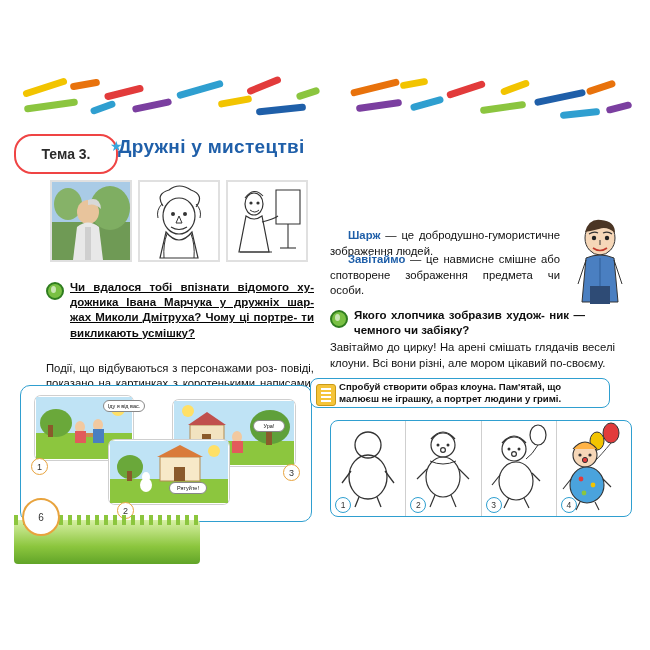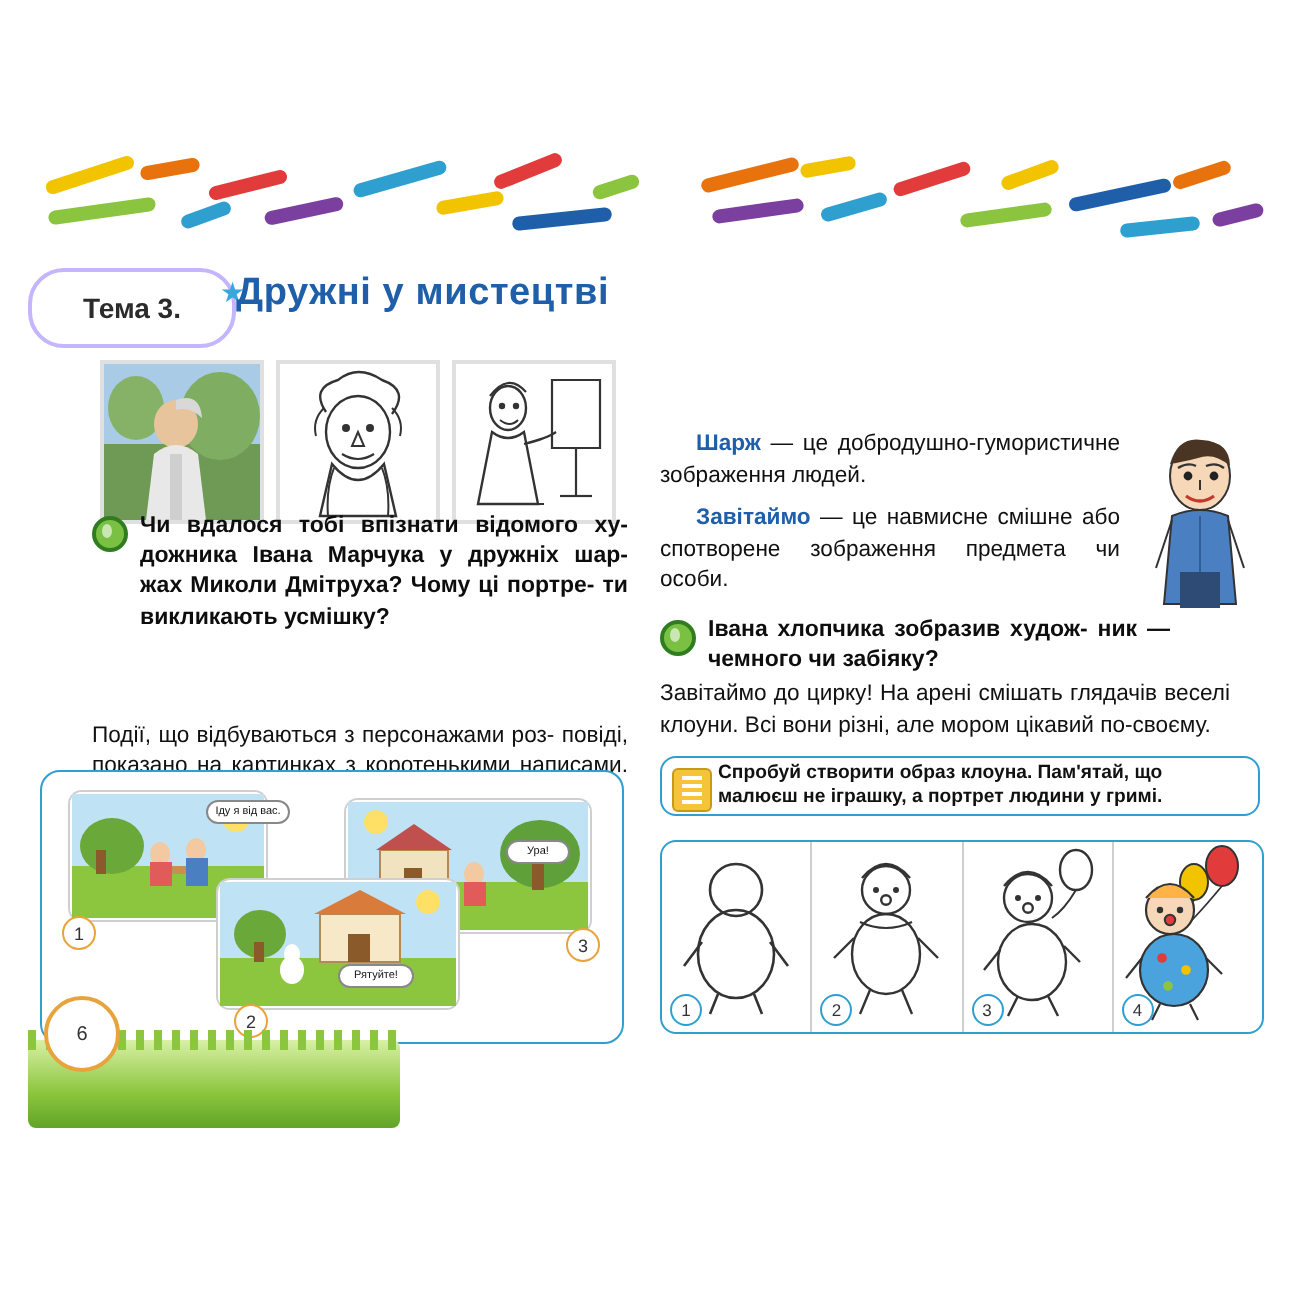--- a/index.html
+++ b/index.html
@@ -17,21 +17,21 @@
   }
   
   .confetti{position:absolute;left:0;top:80px;width:650px;height:60px;}
   .cf{position:absolute;border-radius:6px;}
   
   .theme-wrap{
     position:absolute;left:14px;top:132px;width:300px;height:44px;
   }
   .theme-badge{
     position:absolute;left:0;top:2px;
-    width:100px;height:36px;border:2px solid #c4b5fd;border-radius:18px;
+    width:100px;height:36px;border:2px solid #ef4444;border-radius:18px;
     background:#ffffff;
     display:flex;align-items:center;justify-content:center;
     font-weight:bold;font-size:14px;color:#2b2b2b;
   }
   .theme-title{
     position:absolute;left:104px;top:4px;
     font-size:19px;font-weight:bold;color:#1f5fa9;
     letter-spacing:.3px;
   }
   .theme-star{
@@ -53,21 +53,21 @@
     display:inline-block;vertical-align:middle;
     position:relative;flex:0 0 auto;margin-top:2px;
   }
   .q-ico:after{
     content:"";position:absolute;left:3px;top:2px;width:5px;height:7px;
     background:#ffffff;border-radius:50%;opacity:.6;
   }
   .qblock{display:flex;gap:6px;align-items:flex-start;}
   .qtext{font-size:11.5px;font-weight:bold;color:#0d0d0d;line-height:1.32;text-align:justify;}
   .ltext{font-size:11.3px;color:#111;line-height:1.35;text-align:justify;margin-top:31px;}
-  .q1{position:absolute;left:46px;top:256px;width:268px;}
+  .q1{position:absolute;left:46px;top:280px;width:268px;text-decoration:underline;}
   .para1{position:absolute;left:46px;top:330px;width:268px;}
   .blue-b{color:#1f5fa9;font-weight:bold;}
   
   .comics{
     position:absolute;left:20px;top:385px;width:290px;height:135px;
     border:1.5px solid #2f9fd0;border-radius:10px;background:#ffffff;
   }
   .cimg{position:absolute;border:1.5px solid #ffffff;border-radius:6px;box-shadow:0 0 0 1px #cfcfcf;}
   .cnum{
     position:absolute;width:15px;height:15px;border-radius:50%;
@@ -89,33 +89,33 @@
     background:repeating-linear-gradient(90deg,#8cc63e 0 4px,transparent 4px 9px);
   }
   .flower{
     position:absolute;left:22px;top:498px;width:34px;height:34px;border-radius:50%;
     border:2px solid #e8a33d;background:#ffffff;
     display:flex;align-items:center;justify-content:center;font-size:10px;color:#333;
   }
   
   .rtext{font-size:11.3px;color:#111;line-height:1.38;text-align:justify;}
   .r1{position:absolute;left:330px;top:176px;width:285px;}
-  .r2{position:absolute;left:330px;top:215px;width:230px;}
+  .r2{position:absolute;left:330px;top:228px;width:230px;}
   .r3{position:absolute;left:330px;top:252px;width:230px;}
   .r4{position:absolute;left:330px;top:286px;width:230px;}
   .rq{position:absolute;left:330px;top:308px;width:255px;}
   .r5{position:absolute;left:330px;top:340px;width:285px;}
   .boy{
     position:absolute;left:570px;top:216px;width:60px;height:92px;
     background:#ffffff;
   }
   .orange-b{color:#e8720c;font-weight:bold;}
   
   .taskbox{
-    position:absolute;left:330px;top:378px;width:300px;height:30px;
+    position:absolute;left:310px;top:378px;width:300px;height:30px;
     border:1.5px solid #2f9fd0;border-radius:8px;background:#ffffff;
     display:flex;align-items:center;padding:3px 6px 3px 28px;box-sizing:border-box;
   }
   .task-ico{
     position:absolute;left:5px;top:5px;width:18px;height:20px;border-radius:3px;
     background:#f5c43a;border:1px solid #c99a16;
   }
   .task-ico:after{
     content:"";position:absolute;left:4px;top:3px;width:10px;height:2px;background:#fff;
     box-shadow:0 4px 0 #fff,0 8px 0 #fff,0 12px 0 #fff;
@@ -307,21 +307,21 @@
     <span class="blue-b" style="margin-left:18px;">Шарж</span><span> — це добродушно-гумористичне зображення людей.</span>
   </div>
 
   <div class="r3 rtext">
     <span class="blue-b" style="margin-left:18px;">Завітаймо</span><span> — це навмисне смішне або спотворене зображення предмета чи особи.</span>
   </div>
 
 
   <div class="rq qblock">
     <span class="q-ico"></span>
-    <div class="qtext">Івана хлопчика зобразив худож- ник — чемного чи забіяку?</div>
+    <div class="qtext">Якого хлопчика зобразив худож- ник — чемного чи забіяку?</div>
   </div>
 
   <div class="r5 rtext">Завітаймо до цирку! На арені смішать глядачів веселі клоуни. Всі вони різні, але мором цікавий по-своєму.</div>
 
   <div class="boy">
     <svg width="60" height="92" viewBox="0 0 60 92">
       <rect width="60" height="92" fill="#fff"></rect>
       <ellipse cx="30" cy="22" rx="15" ry="17" fill="#f6d7b8" stroke="#333" stroke-width="1"></ellipse>
       <path d="M15 16 q4 -14 16 -12 q14 1 14 13 q-8 -7 -16 -4 q-8 2 -14 3z" fill="#4a3524"></path>
       <circle cx="24" cy="22" r="2.2" fill="#222"></circle>

